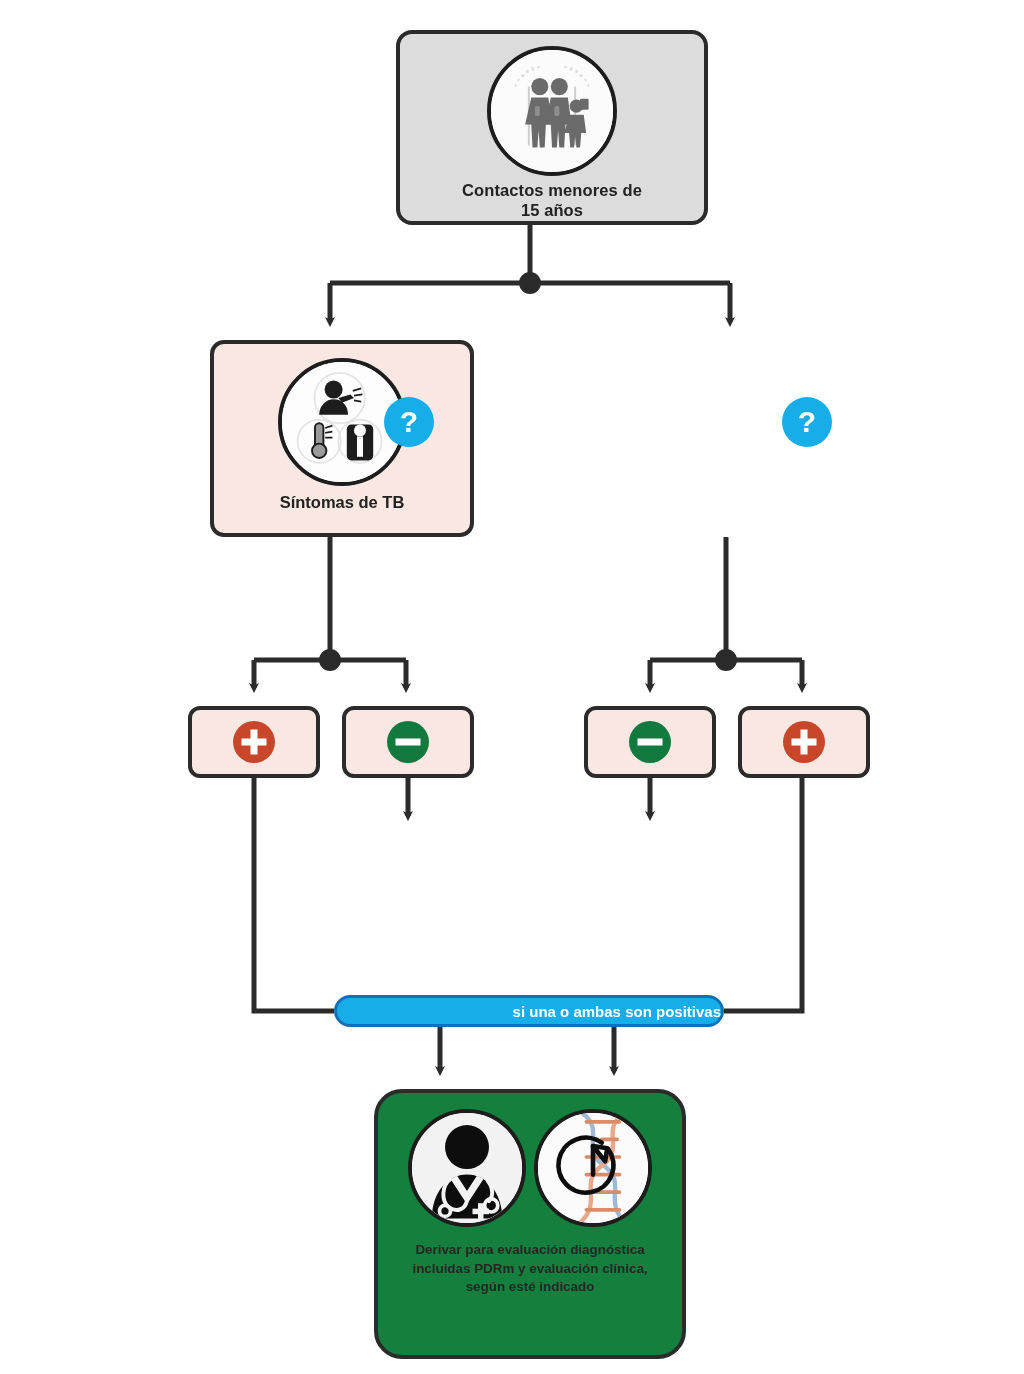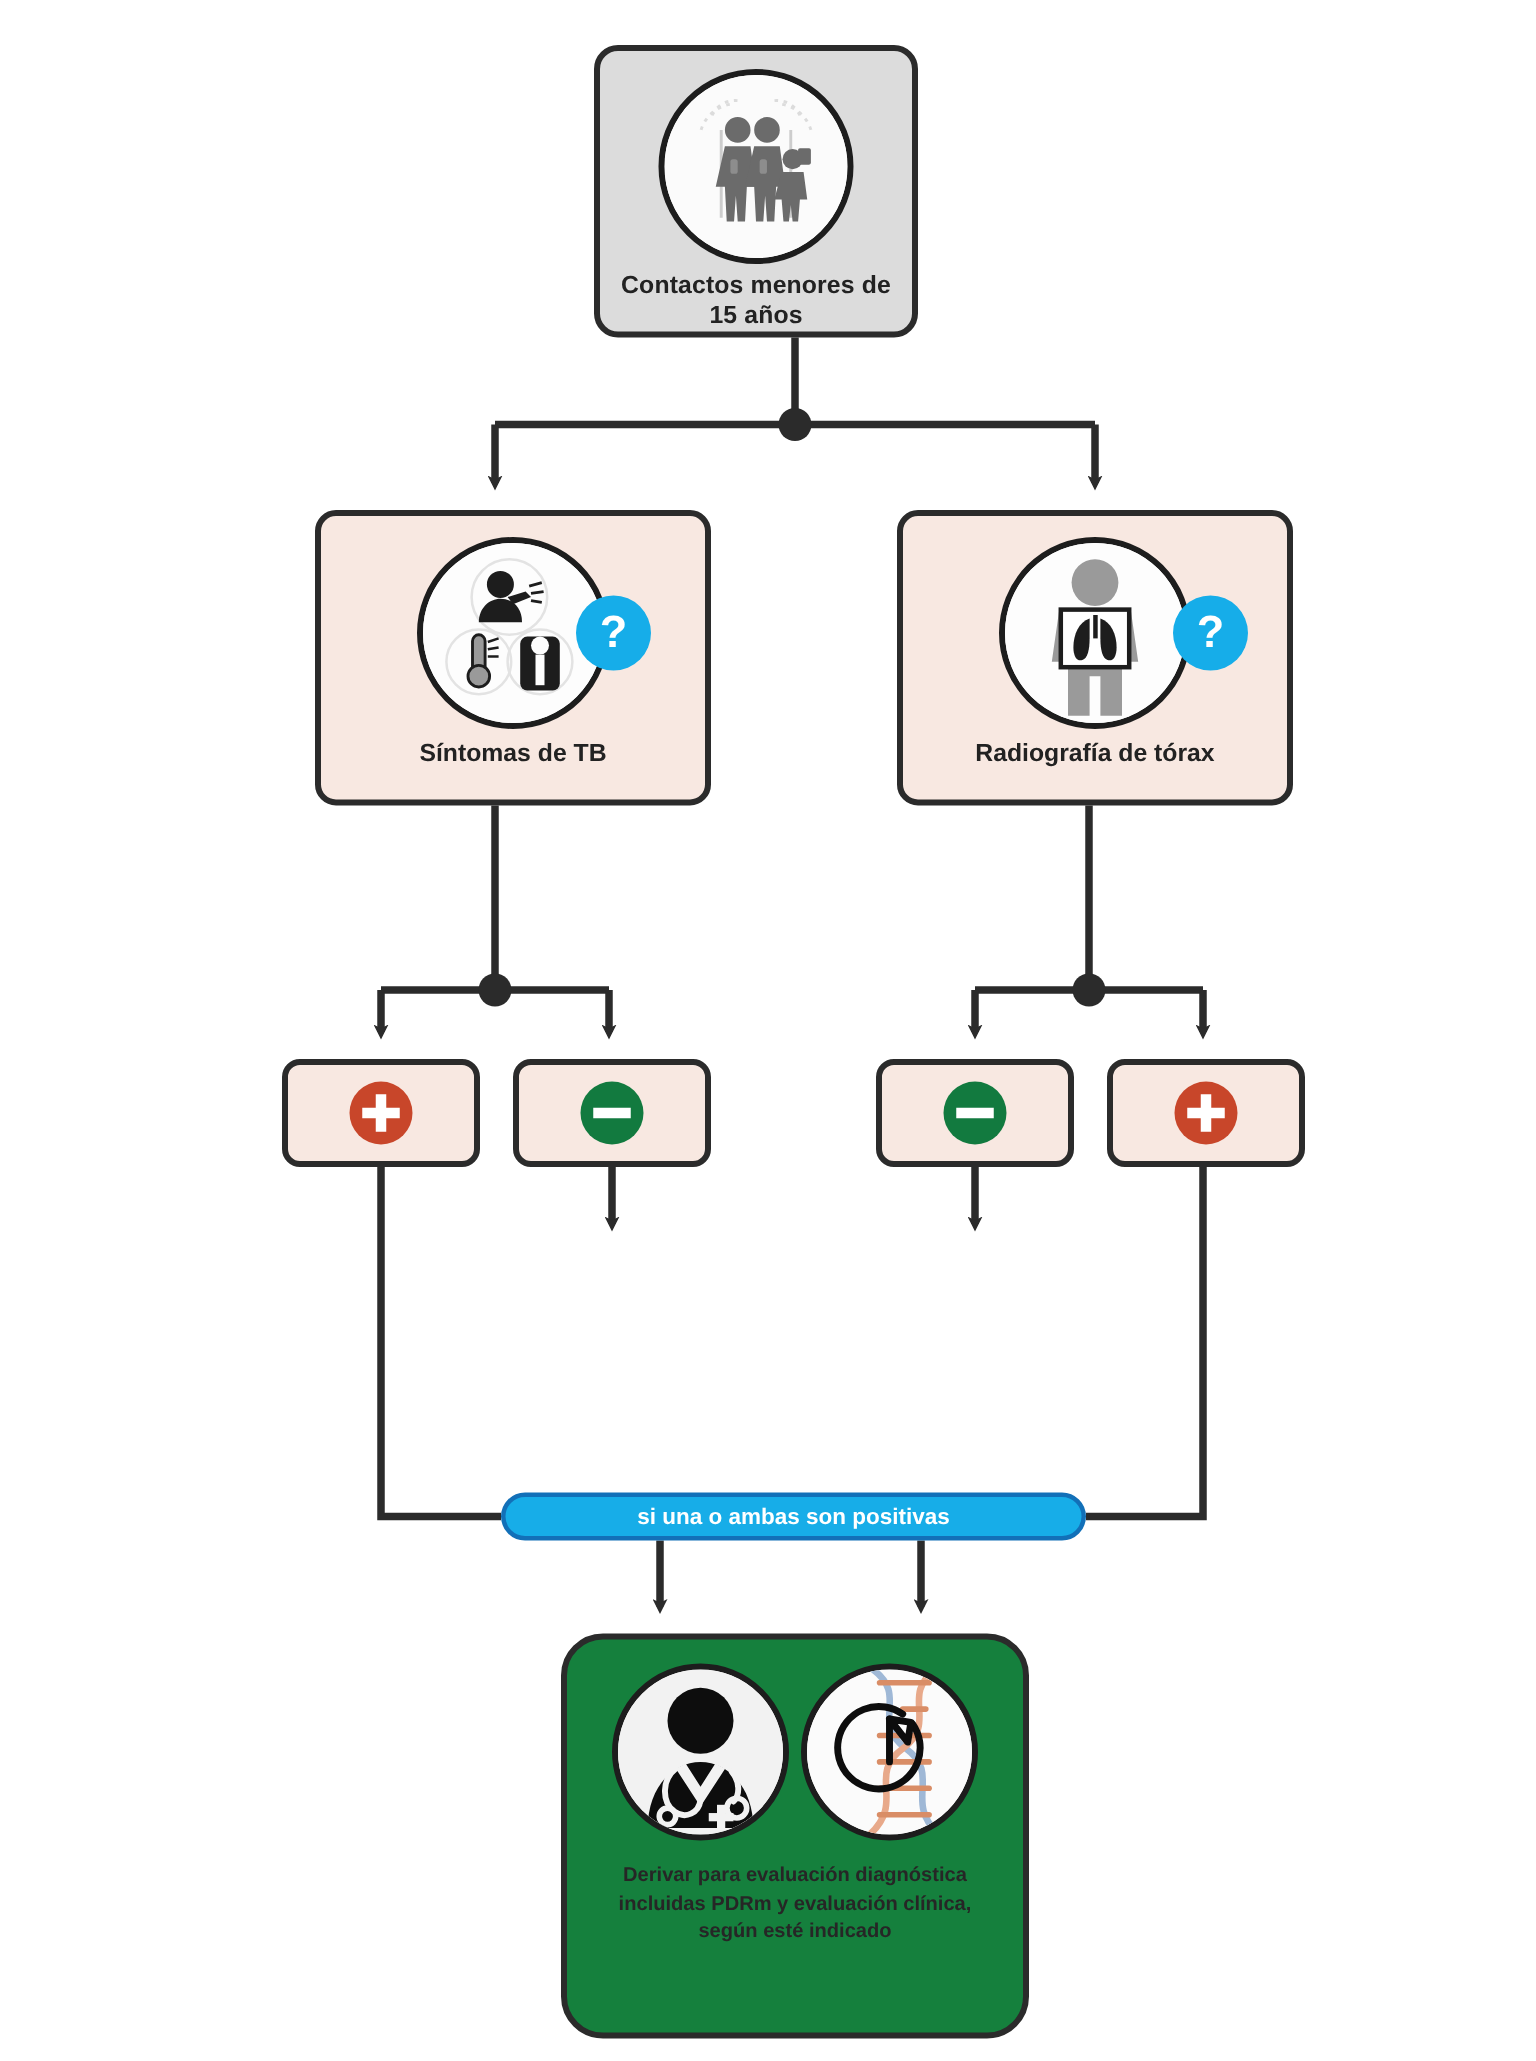--- a/index.html
+++ b/index.html
@@ -34,21 +34,21 @@
   }
   .node .caption{
     text-align:center;
     color:#222222;
     font-weight:bold;
     line-height:1.22;
     white-space:pre-line;
   }
   
   #node-contacts{
-    left:396px; top:30px; width:216px; height:195px;
+    left:396px; top:30px; width:312px; height:195px;
     background:#dcdcdc;
     border-radius:16px;
   }
   #node-contacts .caption{
     font-size:16.5px;
     margin-top:4px;
     font-weight:bold;
     letter-spacing:.1px;
   }
   
@@ -91,21 +91,21 @@
     color:#262626;
   }
   
   #pill-positive{
     position:absolute;
     left:334px; top:995px; width:390px; height:32px;
     background:#17ade8;
     border:3px solid #1270b8;
     border-radius:16px;
     box-sizing:border-box;
-    display:flex;align-items:center;justify-content:center;
+    display:flex;align-items:center;justify-content:flex-end;
     color:#ffffff;
     font-size:15px;
     font-weight:bold;
   }
   
   #node-referral{
     left:374px; top:1089px; width:312px; height:270px;
     background:#15803d;
     border-radius:28px;
   }
@@ -272,38 +272,20 @@
           <rect x="62.5" y="62" width="5" height="17" fill="#fdfdfd"></rect>
         </g>
       </svg>
     </div>
     <div class="caption">Síntomas de TB</div>
   </div>
   <div class="badge-q" id="badge-q-symptoms">
     <span>?</span>
   </div>
 
-  <div class="node" id="node-cxr">
-    <div class="icon-circle" id="icon-cxr">
-      <svg class="glyph" viewBox="0 0 100 100">
-        <rect x="0" y="0" width="100" height="100" fill="#fdfdfd"></rect>
-        <g fill="#9a9a9a">
-          <circle cx="50" cy="22" r="13"></circle>
-          <path d="M30,38 h40 l4,28 h-9 v30 h-12 v-22 h-6 v22 h-12 v-30 h-9 z"></path>
-        </g>
-        <rect x="31" y="37" width="38" height="32" fill="#ffffff" stroke="#1d1d1d" stroke-width="2.5"></rect>
-        <g fill="#1d1d1d">
-          <path d="M47,42 c-6,2 -9,9 -9,16 c0,5 2,8 5,7 c3,-1 4,-6 4,-12 z"></path>
-          <path d="M53,42 c6,2 9,9 9,16 c0,5 -2,8 -5,7 c-3,-1 -4,-6 -4,-12 z"></path>
-          <rect x="49" y="40" width="2.5" height="13"></rect>
-        </g>
-      </svg>
-    </div>
-    <div class="caption">Radiografía de tórax</div>
-  </div>
   <div class="badge-q" id="badge-q-cxr">
     <span>?</span>
   </div>
 
   <div class="node node-result" id="node-sym-pos">
     <svg width="44" height="44" viewBox="0 0 44 44">
       <circle cx="22" cy="22" r="21" fill="#c8462a"></circle>
       <rect x="18.5" y="9.5" width="7" height="25" fill="#ffffff"></rect>
       <rect x="9.5" y="18.5" width="25" height="7" fill="#ffffff"></rect>
     </svg>

